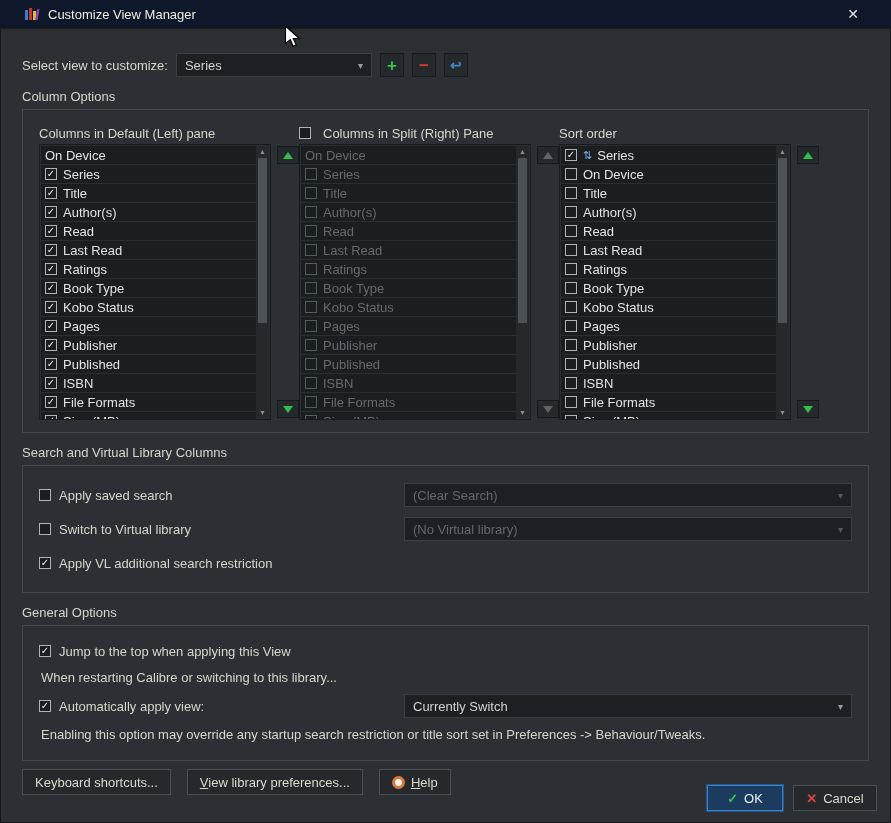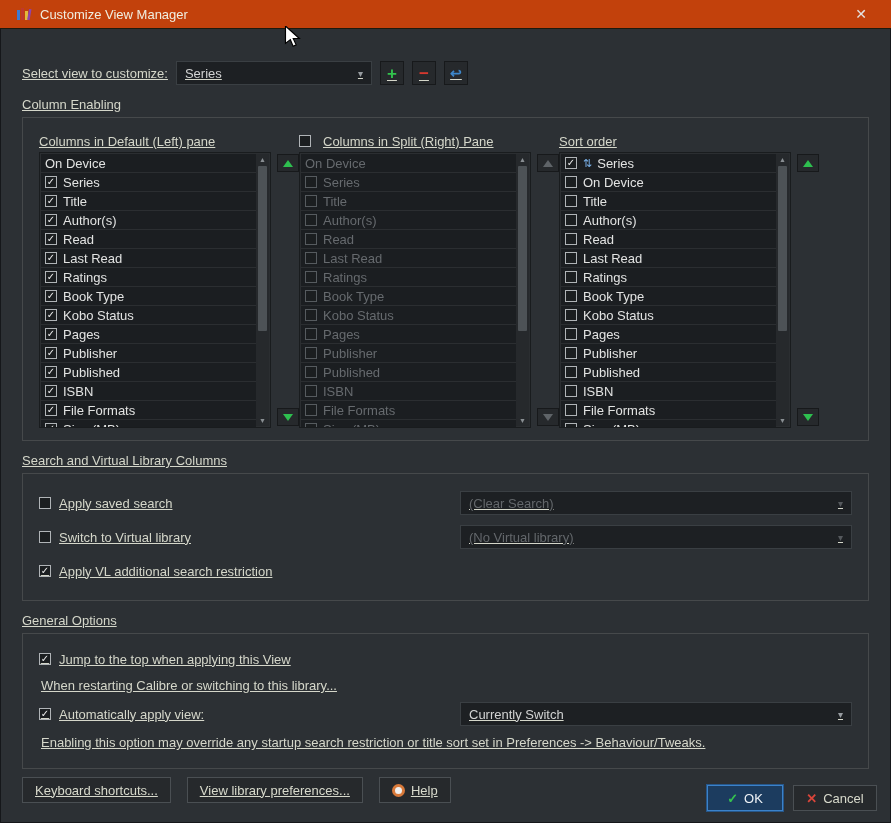--- a/index.html
+++ b/index.html
@@ -1,38 +1,38 @@
 <!DOCTYPE html>
 <html><head>
 <meta charset="utf-8">
 <style>
   html,body{margin:0;padding:0;background:#2c3034;}
   *{box-sizing:border-box;}
   .dialog{position:relative;width:891px;height:823px;background:#2c3034;
     font-family:"Liberation Sans",sans-serif;color:#d5d7ca;overflow:hidden;
     box-shadow:inset 0 0 0 1px #15171a;}
   
-  .titlebar{height:29px;background:#c2410c;display:flex;align-items:center;
-    padding:0 16px;border-bottom:1px solid #1d1a0e;}
+  .titlebar{height:29px;background:#0f172a;display:flex;align-items:center;
+    padding:0 24px;border-bottom:1px solid #1d1a0e;}
   .app-icon{width:16px;height:16px;margin-right:8px;flex:none;}
   .title{font-size:13px;color:#f0eee0;}
   .close{margin-left:auto;width:28px;text-align:center;color:#e4e4e4;font-size:14px;cursor:default;}
   
-  .content{padding:18px 22px 0;text-decoration:underline;}
+  .content{padding:10px 22px 0;}
   .select-row{display:flex;align-items:center;gap:8px;margin:14px 0 8px;}
   .lab{font-size:13px;}
   .combo{background:#1d2023;border:1px solid #3a3f43;height:24px;display:flex;
     align-items:center;padding:0 8px;font-size:13px;color:#d2d3d3;}
   .combo .val{white-space:nowrap;overflow:hidden;}
   .combo .carrow{margin-left:auto;color:#969b9f;font-size:10px;padding-left:6px;}
   .carrow::after{content:"▾";}
   .combo.disabled{color:#63676b;}
   .combo.disabled .carrow{color:#55595d;}
   .w196{width:196px;}
-  .wide{width:392px;margin-left:auto;}
+  .wide{width:448px;margin-left:auto;}
   .tool-btn{width:24px;height:24px;background:#26292c;border:1px solid #17191b;
     display:flex;align-items:center;justify-content:center;}
   .plus{color:#32c24d;font-size:17px;font-weight:bold;line-height:1;}
   .minus{color:#d5382f;font-size:17px;font-weight:bold;line-height:1;}
   .rename{color:#3d86c9;font-size:14px;font-weight:bold;line-height:1;}
   .section-label{font-size:13px;margin:12px 0 5px;}
   .groupbox{border:1px solid #46494b;padding:12px 16px;}
   
   .columns-box{display:flex;}
   .pane{display:flex;flex-direction:column;}
@@ -125,21 +125,21 @@
         <span class="plus">+</span>
       </div>
       <div class="tool-btn">
         <span class="minus">−</span>
       </div>
       <div class="tool-btn">
         <span class="rename">↩</span>
       </div>
     </div>
 
-    <div class="section-label">Column Enabling</div>
+    <div class="section-label">Column Options</div>
 
     <div class="groupbox columns-box">
 
       <div class="pane">
         <div class="pane-header">
           <span>Columns in Default (Left) pane</span>
         </div>
         <div class="pane-body">
           <div class="listbox">
             <div class="rows">

